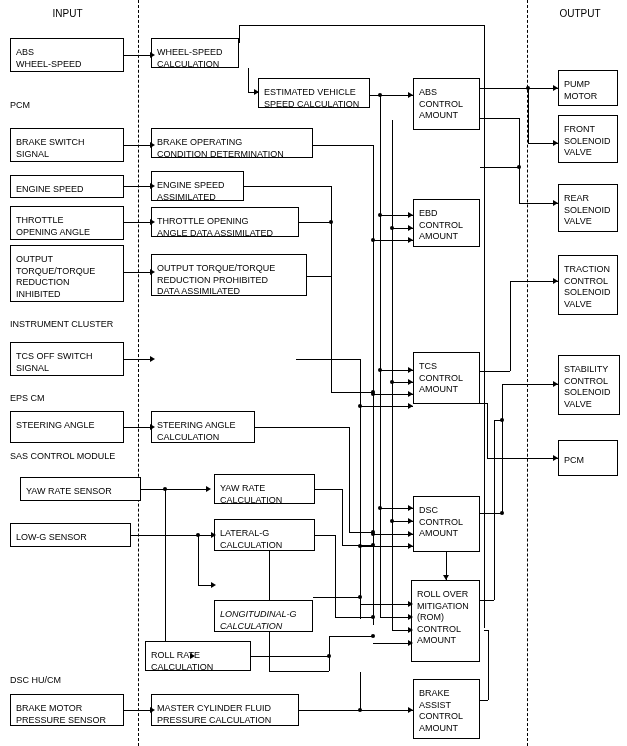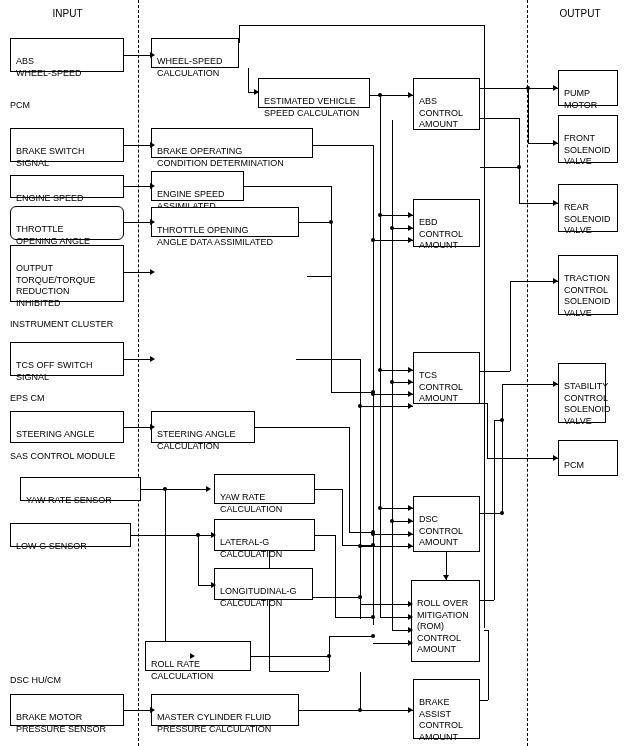--- a/index.html
+++ b/index.html
@@ -34,21 +34,21 @@
     white-space: nowrap;
   }
   .node {
     position: absolute;
     border: 1px solid #000;
     background: #ffffff;
     box-sizing: border-box;
     font-size: 9px;
     line-height: 11.5px;
     color: #000;
-    padding: 17px 4px 2px 5px;
+    padding: 8px 4px 2px 5px;
     white-space: pre-line;
     z-index: 2;
   }
   .line {
     position: absolute;
     background: #000;
     z-index: 1;
   }
   .hline { height: 1px; }
   .vline { width: 1px; }
@@ -279,21 +279,21 @@
   <div class="arrow arrow-r" style="left:553px; top:455px;"></div>
 
   <div class="line vline" style="left:446px; top:552px; height:28px;"></div>
   <div class="arrow arrow-d" style="left:443px; top:575px;"></div>
 
   <div class="node" style="left:10px; top:38px; width:114px; height:34px;">ABS
 WHEEL-SPEED</div>
   <div class="node" style="left:10px; top:128px; width:114px; height:34px;">BRAKE SWITCH
 SIGNAL</div>
   <div class="node" style="left:10px; top:175px; width:114px; height:23px;">ENGINE SPEED</div>
-  <div class="node" style="left:10px; top:206px; width:114px; height:34px;border-radius:6px;">THROTTLE
+  <div class="node" style="left:10px; top:206px; width:114px; height:34px;">THROTTLE
 OPENING ANGLE</div>
   <div class="node" style="left:10px; top:245px; width:114px; height:57px;">OUTPUT
 TORQUE/TORQUE
 REDUCTION
 INHIBITED</div>
   <div class="node" style="left:10px; top:342px; width:114px; height:34px;">TCS OFF SWITCH
 SIGNAL</div>
   <div class="node" style="left:10px; top:411px; width:114px; height:32px;">STEERING ANGLE</div>
   <div class="node" style="left:20px; top:477px; width:121px; height:24px;">YAW RATE SENSOR</div>
   <div class="node" style="left:10px; top:523px; width:121px; height:24px;">LOW-G SENSOR</div>
@@ -303,27 +303,30 @@
   <div class="node" style="left:151px; top:38px; width:88px; height:30px;">WHEEL-SPEED
 CALCULATION</div>
   <div class="node" style="left:151px; top:128px; width:162px; height:30px;">BRAKE OPERATING
 CONDITION DETERMINATION</div>
   <div class="node" style="left:258px; top:78px; width:112px; height:30px;">ESTIMATED VEHICLE
 SPEED CALCULATION</div>
   <div class="node" style="left:151px; top:171px; width:93px; height:30px;">ENGINE SPEED
 ASSIMILATED</div>
   <div class="node" style="left:151px; top:207px; width:148px; height:30px;">THROTTLE OPENING
 ANGLE DATA ASSIMILATED</div>
+  <div class="node" style="left:151px; top:254px; width:156px; height:42px;">OUTPUT TORQUE/TORQUE
+REDUCTION PROHIBITED
+DATA ASSIMILATED</div>
   <div class="node" style="left:151px; top:411px; width:104px; height:32px;">STEERING ANGLE
 CALCULATION</div>
   <div class="node" style="left:214px; top:474px; width:101px; height:30px;">YAW RATE
 CALCULATION</div>
   <div class="node" style="left:214px; top:519px; width:101px; height:32px;">LATERAL-G
 CALCULATION</div>
-  <div class="node" style="left:214px; top:568px; width:99px; height:32px;">LONGITUDINAL-G
+  <div class="node" style="left:214px; top:600px; width:99px; height:32px;font-style:italic;">LONGITUDINAL-G
 CALCULATION</div>
   <div class="node" style="left:145px; top:641px; width:106px; height:30px;">ROLL RATE
 CALCULATION</div>
   <div class="node" style="left:151px; top:694px; width:148px; height:32px;">MASTER CYLINDER FLUID
 PRESSURE CALCULATION</div>
 
   <div class="node" style="left:413px; top:78px; width:67px; height:52px;">ABS
 CONTROL
 AMOUNT</div>
   <div class="node" style="left:413px; top:199px; width:67px; height:48px;">EBD
@@ -350,19 +353,19 @@
   <div class="node" style="left:558px; top:115px; width:60px; height:48px;">FRONT
 SOLENOID
 VALVE</div>
   <div class="node" style="left:558px; top:184px; width:60px; height:48px;">REAR
 SOLENOID
 VALVE</div>
   <div class="node" style="left:558px; top:255px; width:60px; height:60px;">TRACTION
 CONTROL
 SOLENOID
 VALVE</div>
-  <div class="node" style="left:558px; top:355px; width:48px; height:60px;margin-top:8px;">STABILITY
+  <div class="node" style="left:558px; top:355px; width:62px; height:60px;">STABILITY
 CONTROL
 SOLENOID
 VALVE</div>
   <div class="node" style="left:558px; top:440px; width:60px; height:36px; display:flex; align-items:center;">PCM</div>
 
 </div>
 
 </body></html>

